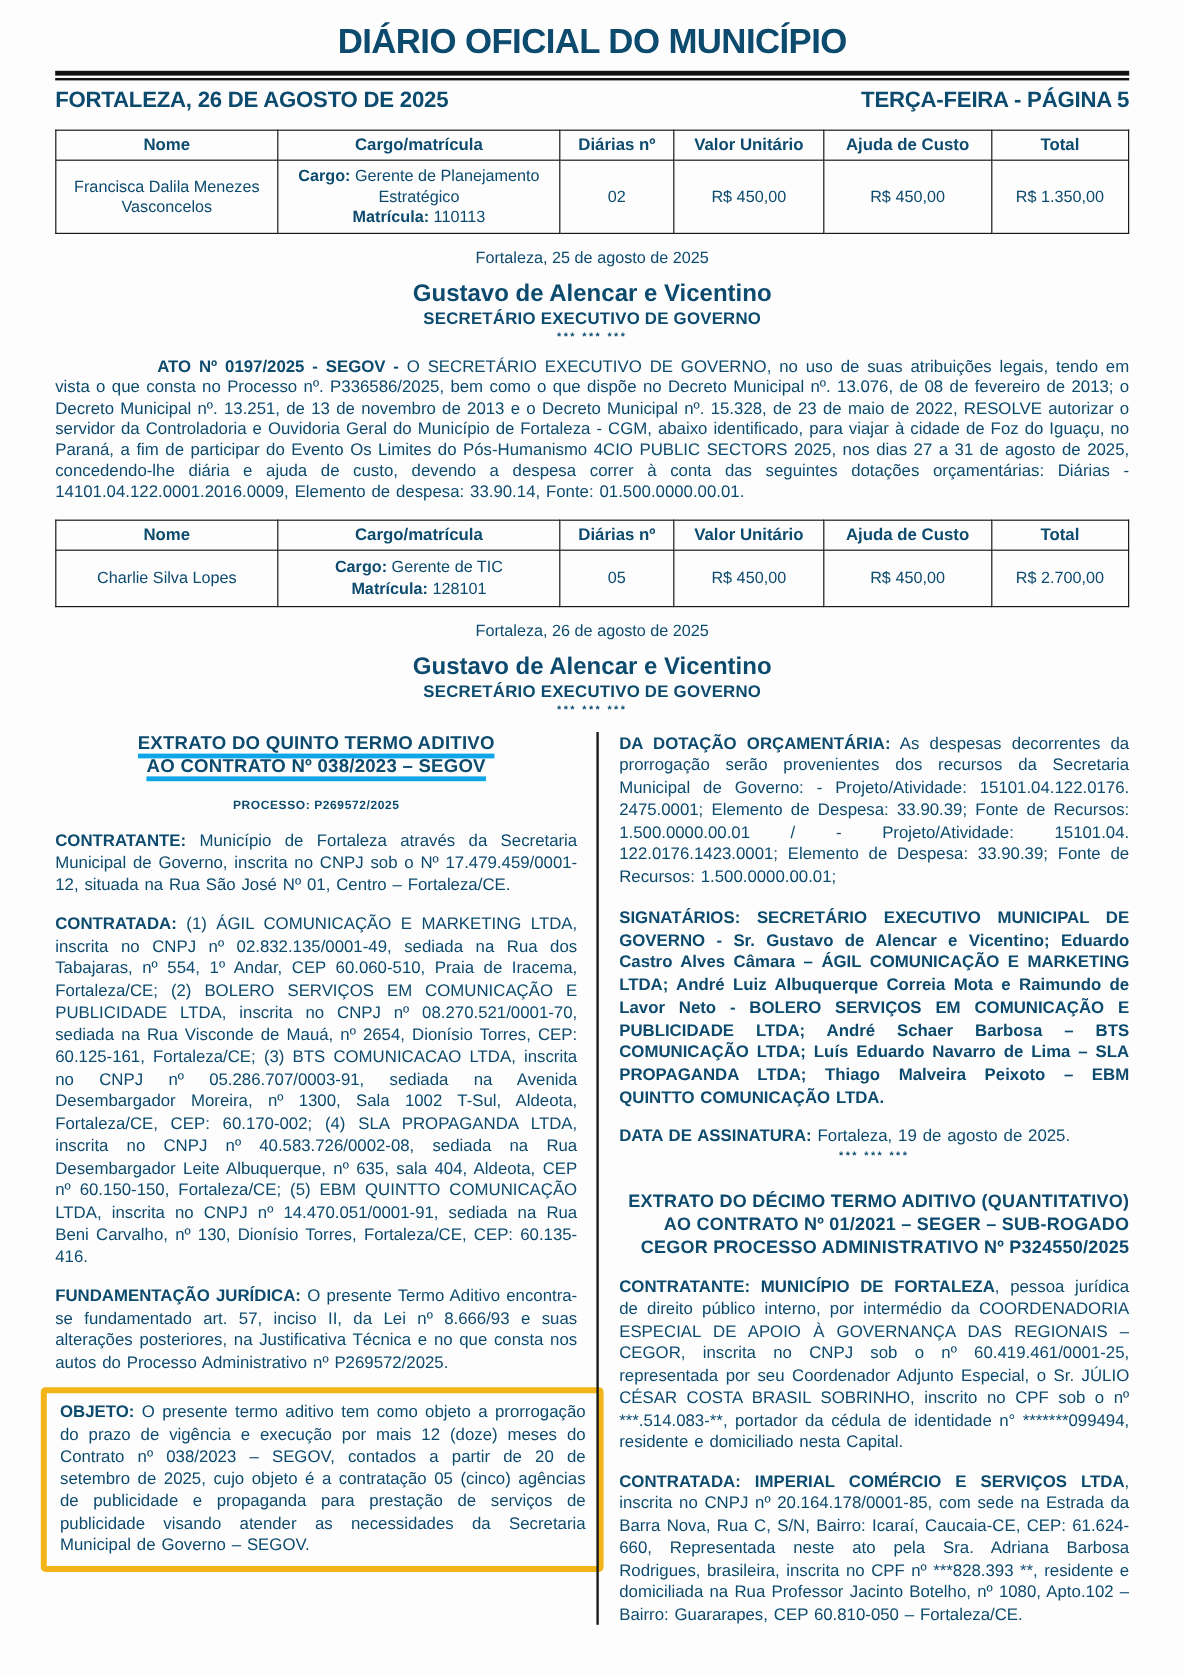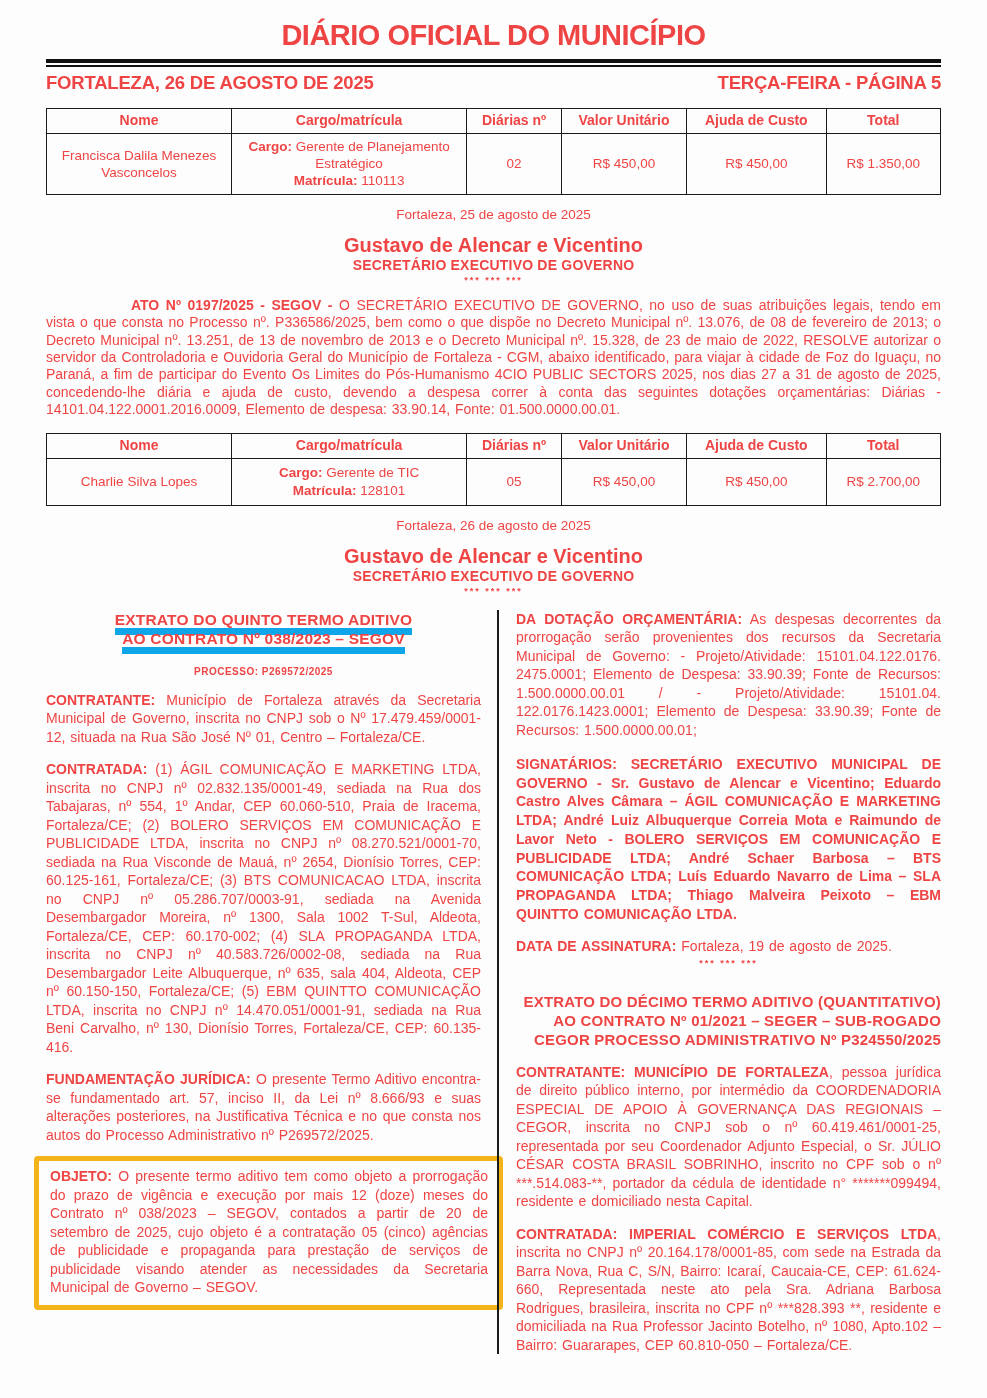--- a/index.html
+++ b/index.html
@@ -1,21 +1,21 @@
 <!DOCTYPE html>
 <html><head>
 <meta charset="utf-8">
 <style>
   html,body { margin:0; padding:0; background:#ffffff; }
   .page {
     position:relative;
     width:987px; height:1398px;
     margin:0 auto;
     background:#fdfdfd;
-    color:#ef4444;
+    color:#0c4a6e;
     font-family:"Liberation Sans","DejaVu Sans",sans-serif;
     box-sizing:border-box;
     padding:20px 46px 16px 46px;
     overflow:hidden;
   }
   
   .doc-title {
     text-align:center; font-weight:bold; font-size:29px;
     letter-spacing:-0.5px; margin:0 0 7px 0; line-height:1.1;
   }
@@ -49,21 +49,21 @@
     margin:12px 0 0 0; text-align:justify;
     font-size:14px; line-height:17.4px; text-indent:85px;
     word-spacing:1px;
   }
   
   .columns { display:flex; align-items:stretch; margin-top:14px; }
   .col-left  { width:451px; box-sizing:border-box; padding-right:16px; }
   .col-divider { width:2px; background:#1b1b1b; }
   .col-right { flex:1; box-sizing:border-box; padding-left:17px; }
   .sec-title { text-align:center; font-weight:bold; font-size:15.5px; line-height:19px; letter-spacing:0.2px; }
-  .sec-title .u { border-bottom:7px solid #0ea5e9; padding-bottom:0px; }
+  .sec-title .u { border-bottom:4px solid #0ea5e9; padding-bottom:0px; }
   .processo  { text-align:center; font-weight:bold; font-size:10px; letter-spacing:0.5px; margin-top:18px; }
   .para {
     margin:14px 0 0 0; text-align:justify;
     font-size:14px; line-height:18.5px; word-spacing:1px;
   }
   .para.first { margin-top:0; }
   .para.boldall { font-weight:bold; line-height:18.7px;margin-top:16px; }
   .objeto-box {
     border:5px solid #F2B418; border-radius:4px;
     margin:12px -22px 10px -12px;

